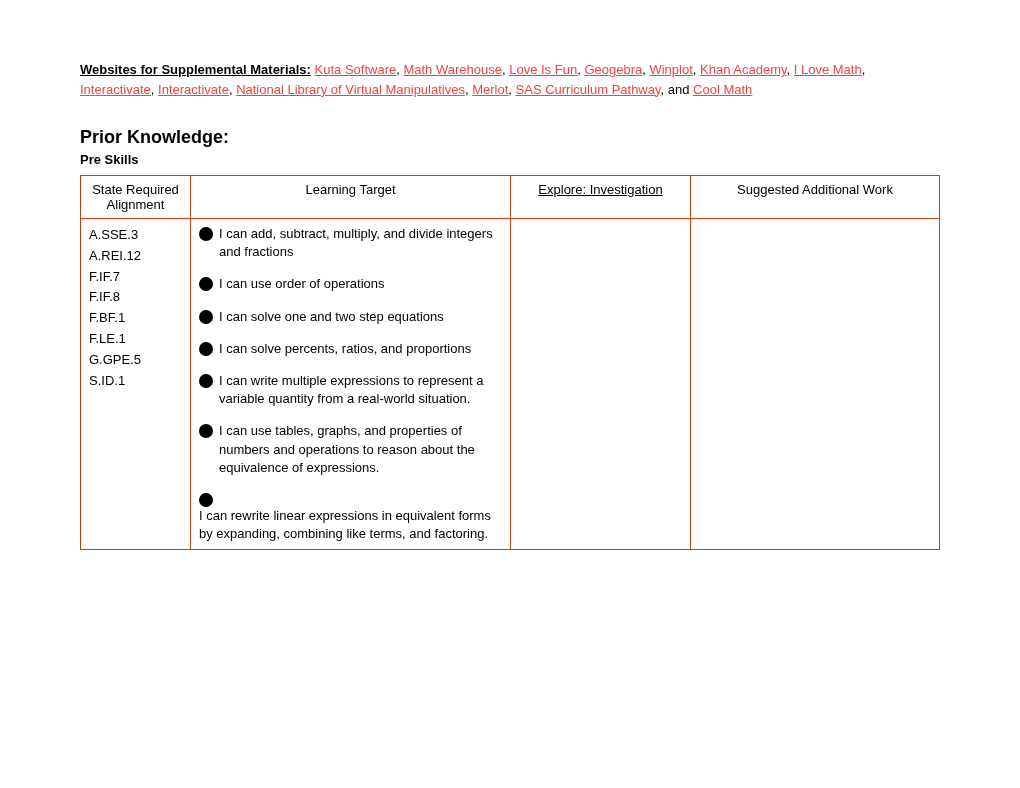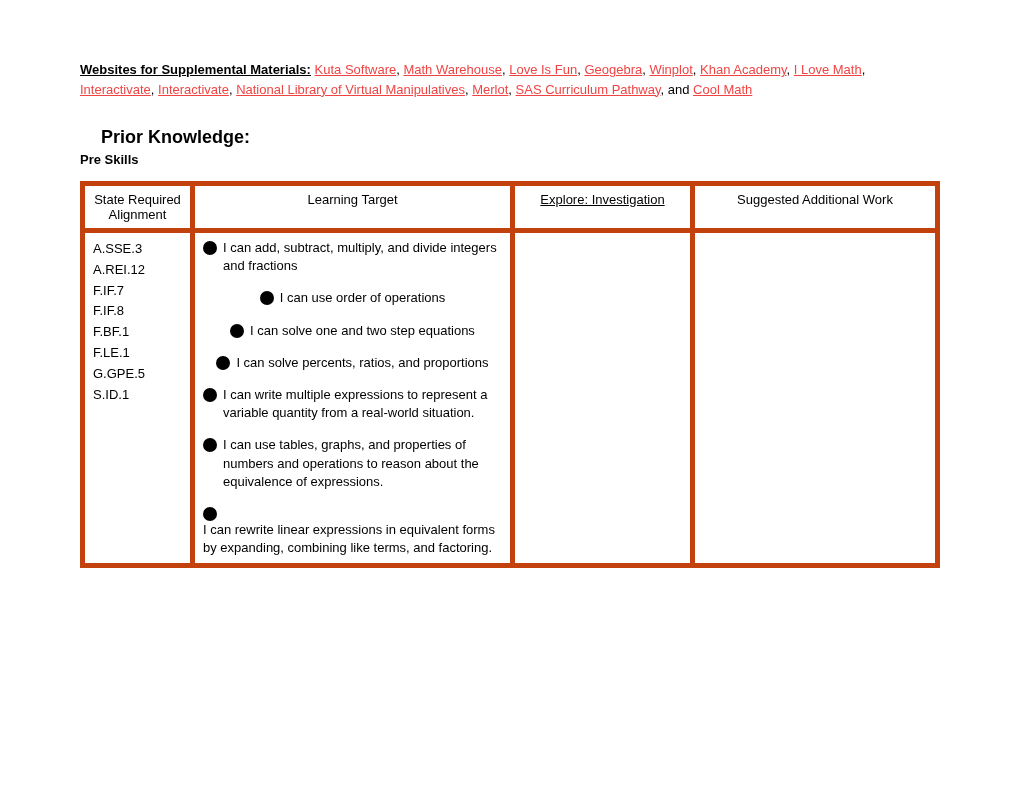--- a/index.html
+++ b/index.html
@@ -35,37 +35,36 @@
     }
 
     .prior-knowledge-section {
       margin-bottom: 10px;
     }
 
     .prior-knowledge-title {
       font-size: 18px;
       font-weight: bold;
       margin-bottom: 4px;
-      margin-left: 21px;
     }
 
     .pre-skills-title {
       font-size: 13px;
       font-weight: bold;
-      margin-bottom: 14px;
+      margin-bottom: 8px;
     }
 
     table {
       width: 100%;
       border-collapse: collapse;
       border: 1px solid #000;
     }
 
     th, td {
-      border: 5px solid #c2410c;
+      border: 1px solid #c2410c;
       padding: 6px 8px;
       vertical-align: top;
       font-size: 13px;
     }
 
     th {
       font-weight: normal;
       background: #ffffff;
     }
 
@@ -94,21 +93,20 @@
       list-style: none;
       padding: 0;
       margin: 0;
     }
 
     .learning-list li {
       display: flex;
       align-items: flex-start;
       margin-bottom: 14px;
       line-height: 1.4;
-      justify-content: center;
     }
 
     .learning-list li:last-child {
       margin-bottom: 0;
       flex-direction: column;
     }
 
     .bullet {
       display: inline-block;
       width: 14px;

